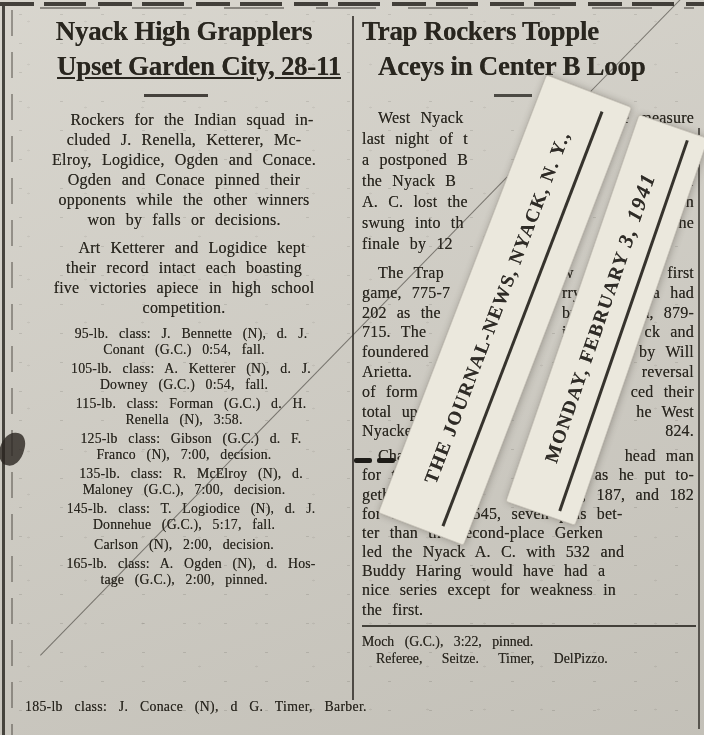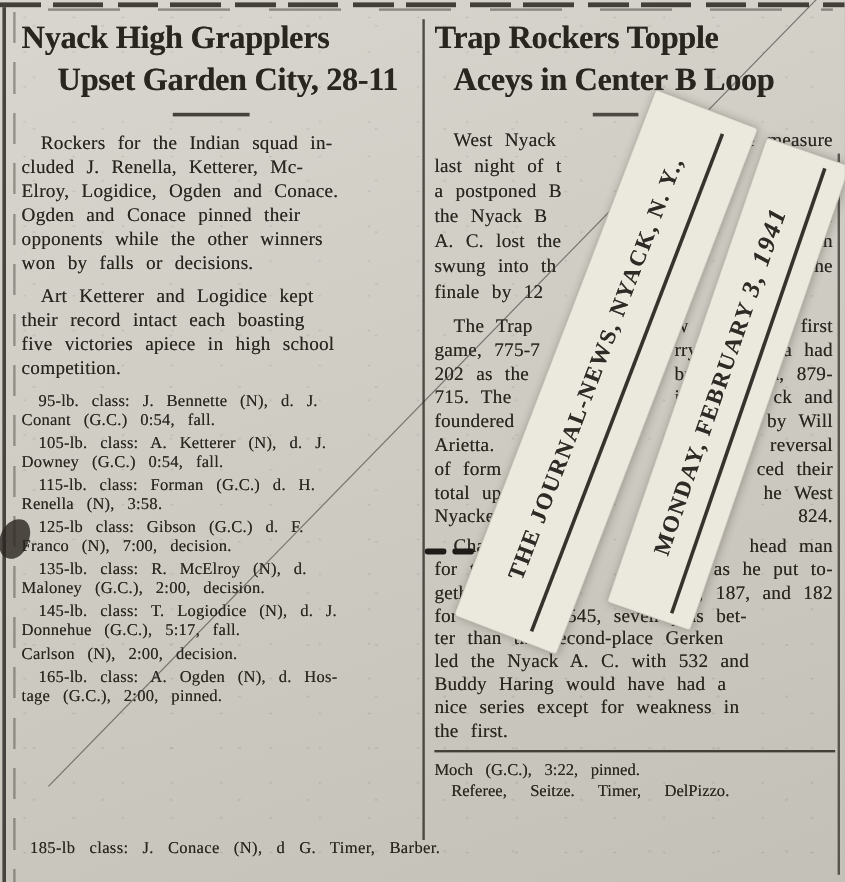--- a/index.html
+++ b/index.html
@@ -22,24 +22,24 @@
   .rule-top2{position:absolute;left:40px;right:10px;top:7px;height:1.5px;opacity:.45;
     background:repeating-linear-gradient(90deg,#2e2b26 0 60px, rgba(46,43,38,0) 60px 92px);}
   .rule-left-a{position:absolute;left:2px;top:6px;bottom:0;width:2.5px;background:#2e2b26;opacity:.85;}
   .rule-left-b{position:absolute;left:11px;top:10px;bottom:0;width:1.5px;opacity:.45;
     background:repeating-linear-gradient(180deg,#443f38 0 26px, rgba(0,0,0,0) 26px 42px);}
   .rule-center{position:absolute;left:352px;top:16px;height:684px;width:2px;background:#2e2b26;opacity:.8;}
   .rule-right{position:absolute;left:698px;top:128px;bottom:6px;width:2px;background:#2e2b26;opacity:.72;}
 
   
   .col{position:absolute;top:14px;width:334px;}
-  .col-left{left:18px;width:332px;}
+  .col-left{left:18px;width:332px;text-align:center;}
   .col-right{left:362px;}
   .headline{font-weight:bold;font-size:27px;line-height:35px;letter-spacing:-.3px;white-space:nowrap;}
-  .hl2-left{margin-left:30px;}
+  .hl2-left{margin-left:30px;text-decoration:underline;}
   .hl2-right{margin-left:16px;}
   .hdivider{width:64px;height:3px;background:#2b2823;margin:10px 0 0 126px;opacity:.85;}
   .hdivider-frag{width:38px;height:3px;background:#2b2823;margin:10px 0 0 132px;opacity:.8;}
 
   .paras{margin-top:13px;font-size:16px;line-height:20px;word-spacing:6px;letter-spacing:.2px;}
   .para{margin-bottom:8px;}
   .bline{white-space:nowrap;}
   .bline.first{padding-left:16px;}
 
   .results{margin-top:6px;font-size:13.8px;line-height:15.8px;word-spacing:7px;letter-spacing:.2px;}
@@ -132,21 +132,21 @@
         <div class="rentry">
           <div class="rl1">115-lb. class: Forman (G.C.) d. H.</div>
           <div class="rl2">Renella (N), 3:58.</div>
         </div>
         <div class="rentry">
           <div class="rl1">125-lb class: Gibson (G.C.) d. F.</div>
           <div class="rl2">Franco (N), 7:00, decision.</div>
         </div>
         <div class="rentry">
           <div class="rl1">135-lb. class: R. McElroy (N), d.</div>
-          <div class="rl2">Maloney (G.C.), 2:00, decision.</div>
+          <div class="rl2">Maloney (G.C.), 7:00, decision.</div>
         </div>
         <div class="rentry">
           <div class="rl1">145-lb. class: T. Logiodice (N), d. J.</div>
           <div class="rl2">Donnehue (G.C.), 5:17, fall.</div>
         </div>
         <div class="rentry">
           <div class="rl2">Carlson (N), 2:00, decision.</div>
         </div>
         <div class="rentry">
           <div class="rl1">165-lb. class: A. Ogden (N), d. Hos-</div>

